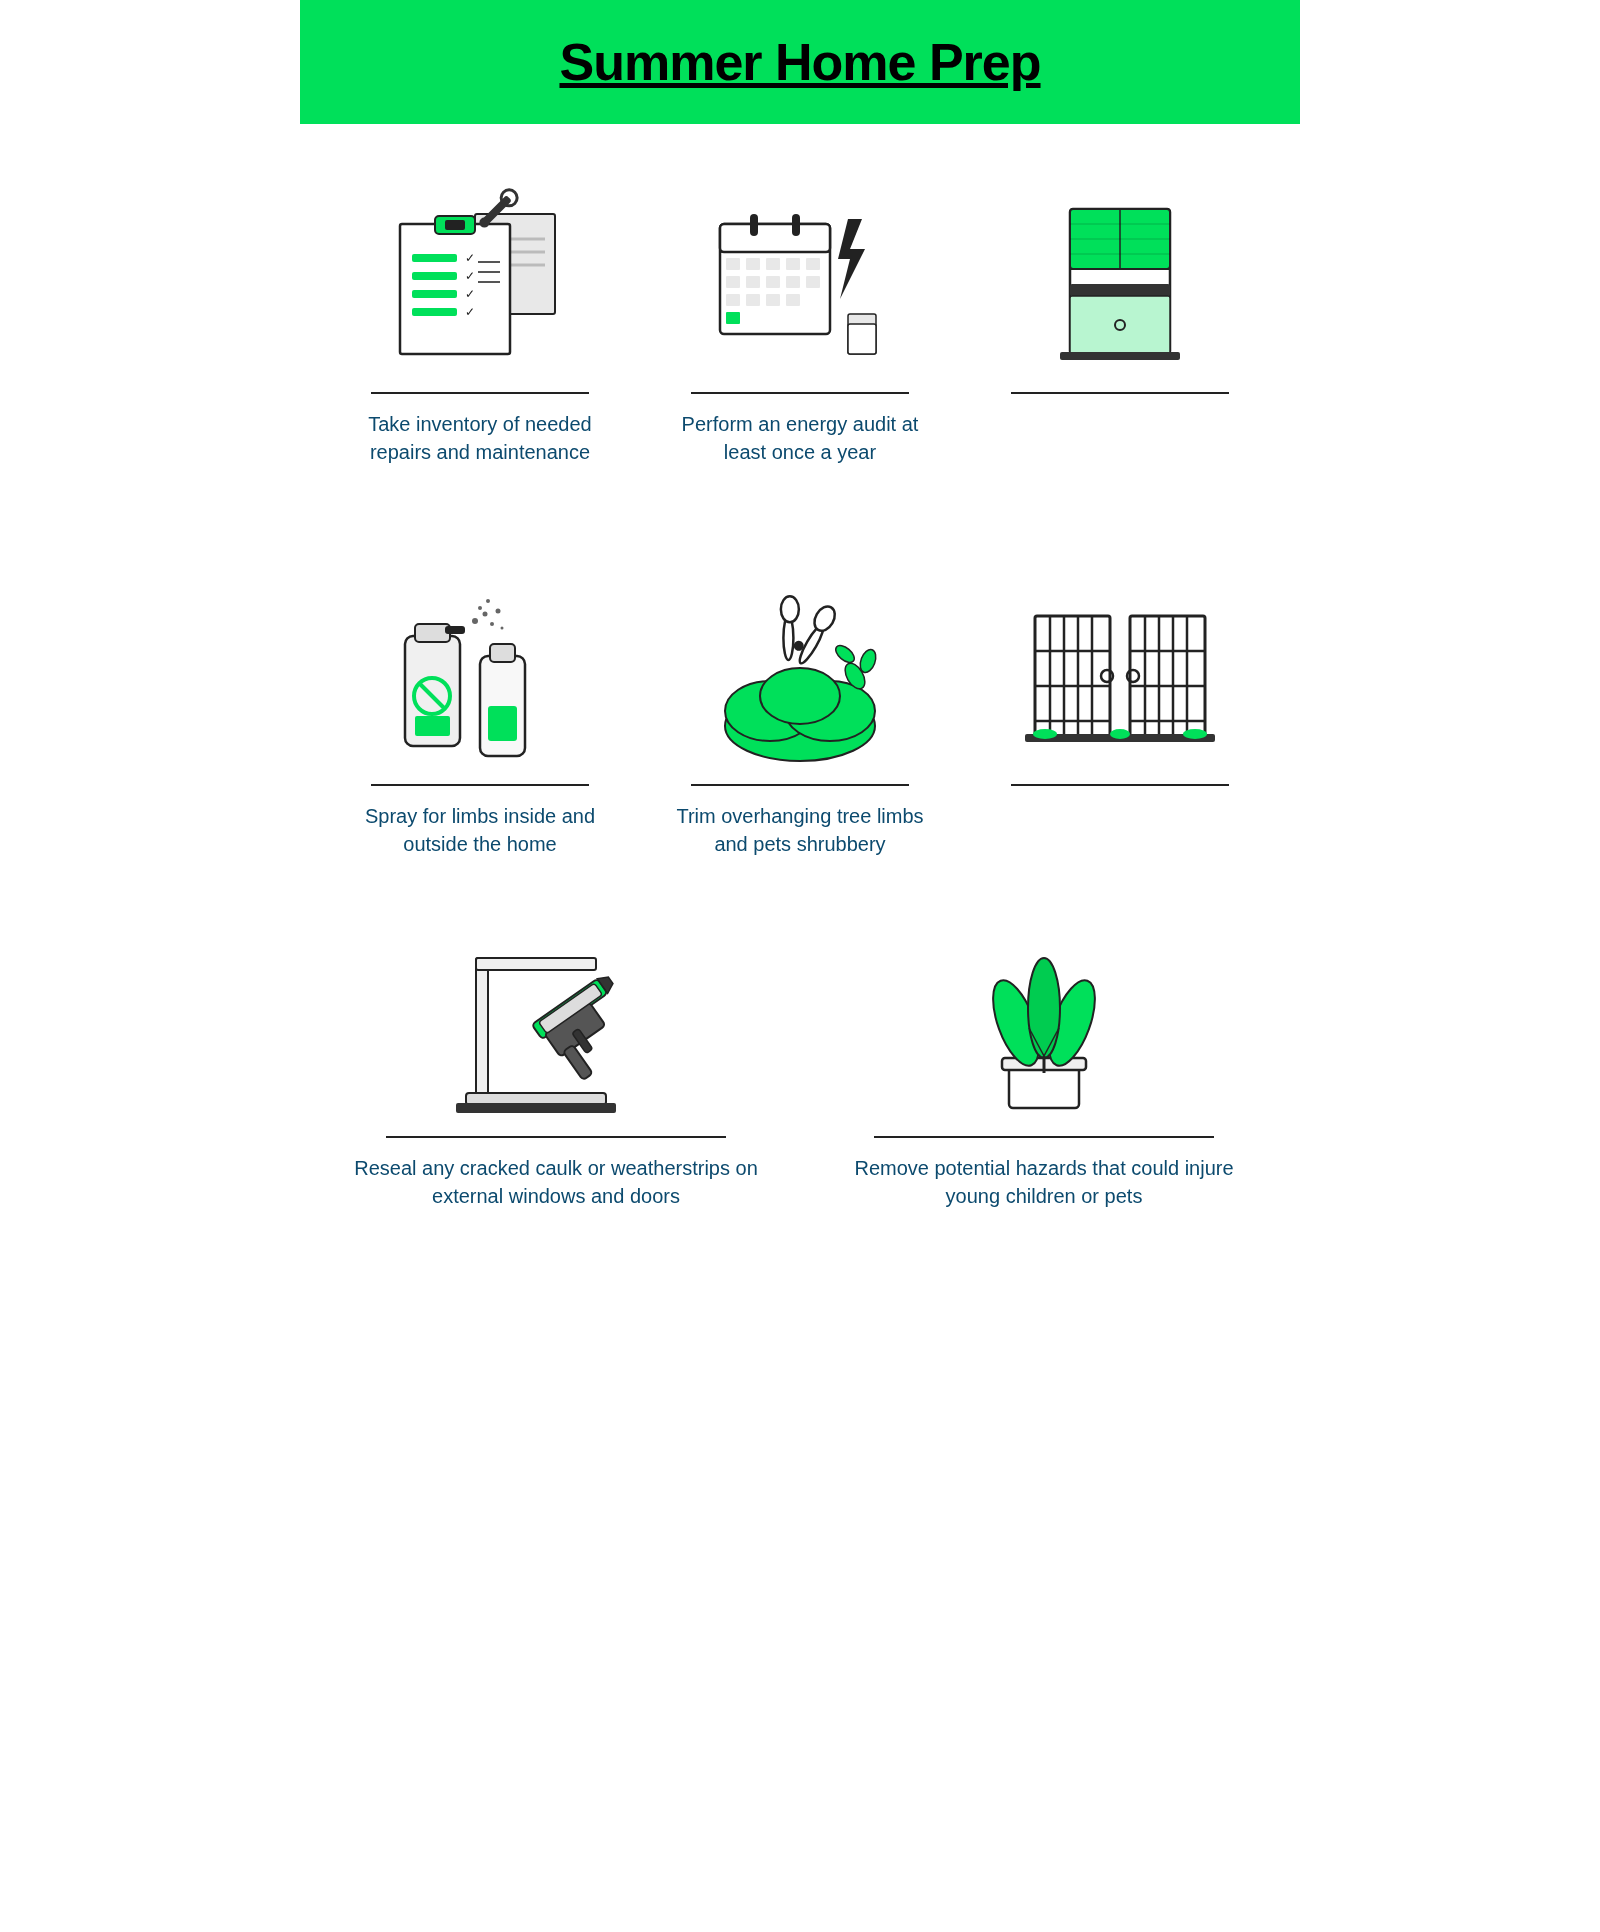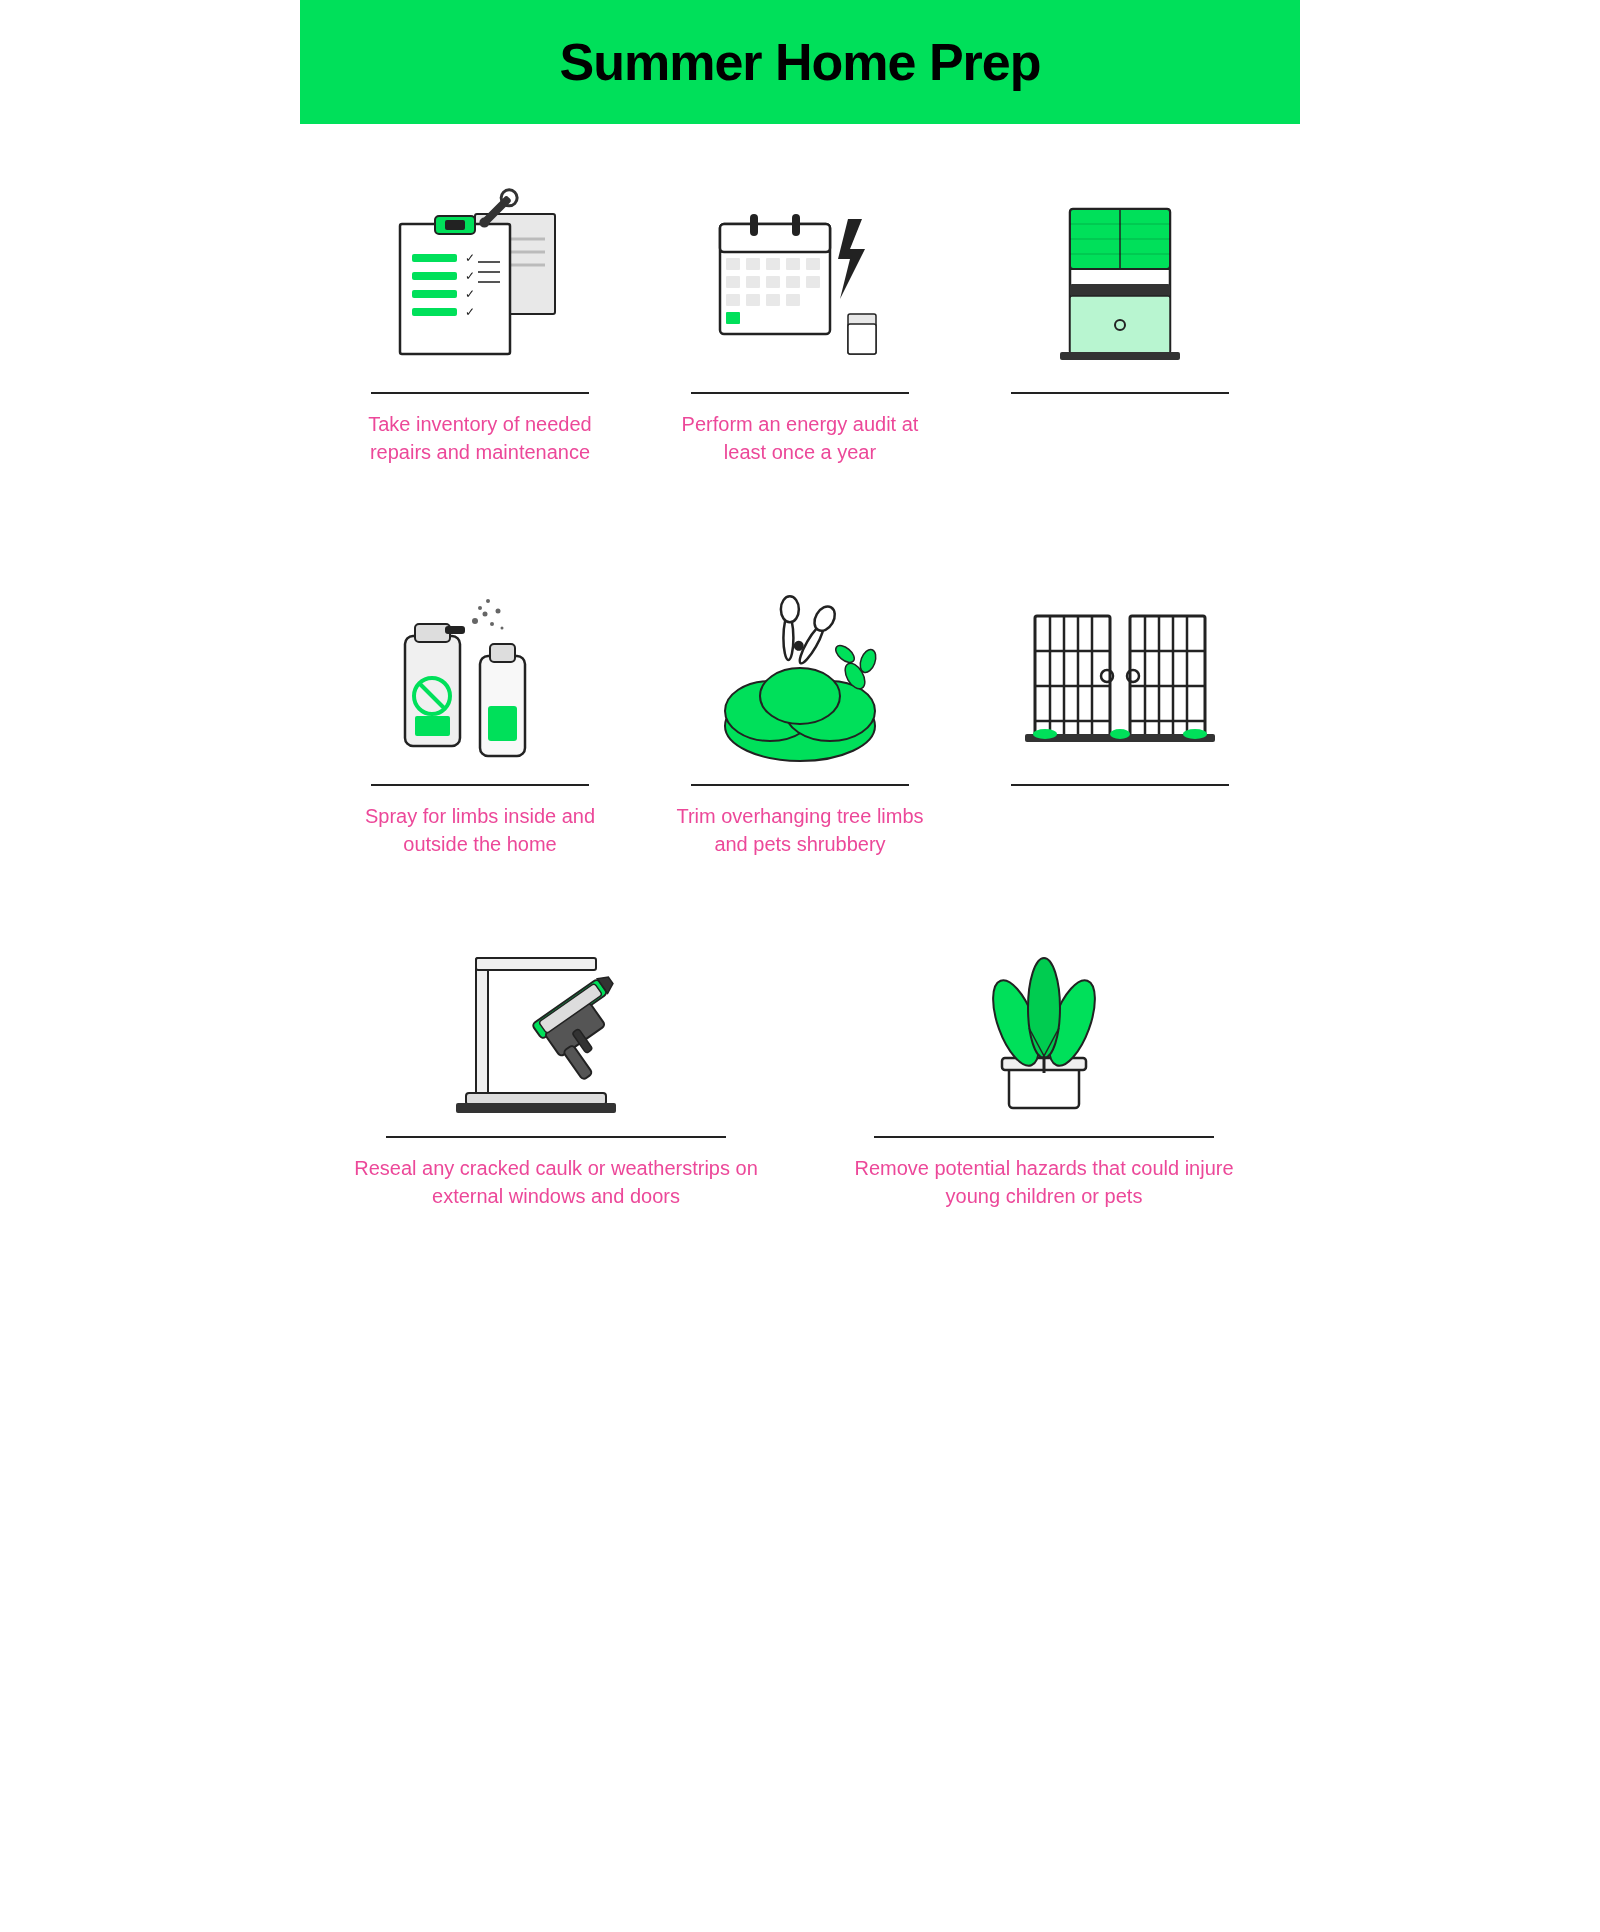--- a/index.html
+++ b/index.html
@@ -6,20 +6,21 @@
     body {
       font-family: 'Arial', sans-serif;
       background: #ffffff;
       width: 1000px;
       margin: 0 auto;
     }
     .header {
       background: #00e05a;
       padding: 32px 40px;
       text-align: center;
+      text-decoration: underline;
     }
     .header h1 {
       font-size: 52px;
       font-weight: 900;
       color: #000;
       letter-spacing: -1px;
     }
     .grid {
       display: grid;
       grid-template-columns: repeat(3, 1fr);
@@ -49,21 +50,21 @@
     .divider {
       width: 80%;
       height: 2px;
       background: #222;
       margin: 8px auto 16px;
     }
     .card-text {
       text-align: center;
       font-size: 20px;
       line-height: 1.4;
-      color: #ec4899;
+      color: #0c4a6e;
     }
     .card-text strong {
       font-weight: 400;
     }
 
     
     svg { overflow: visible; }
 
     
     

